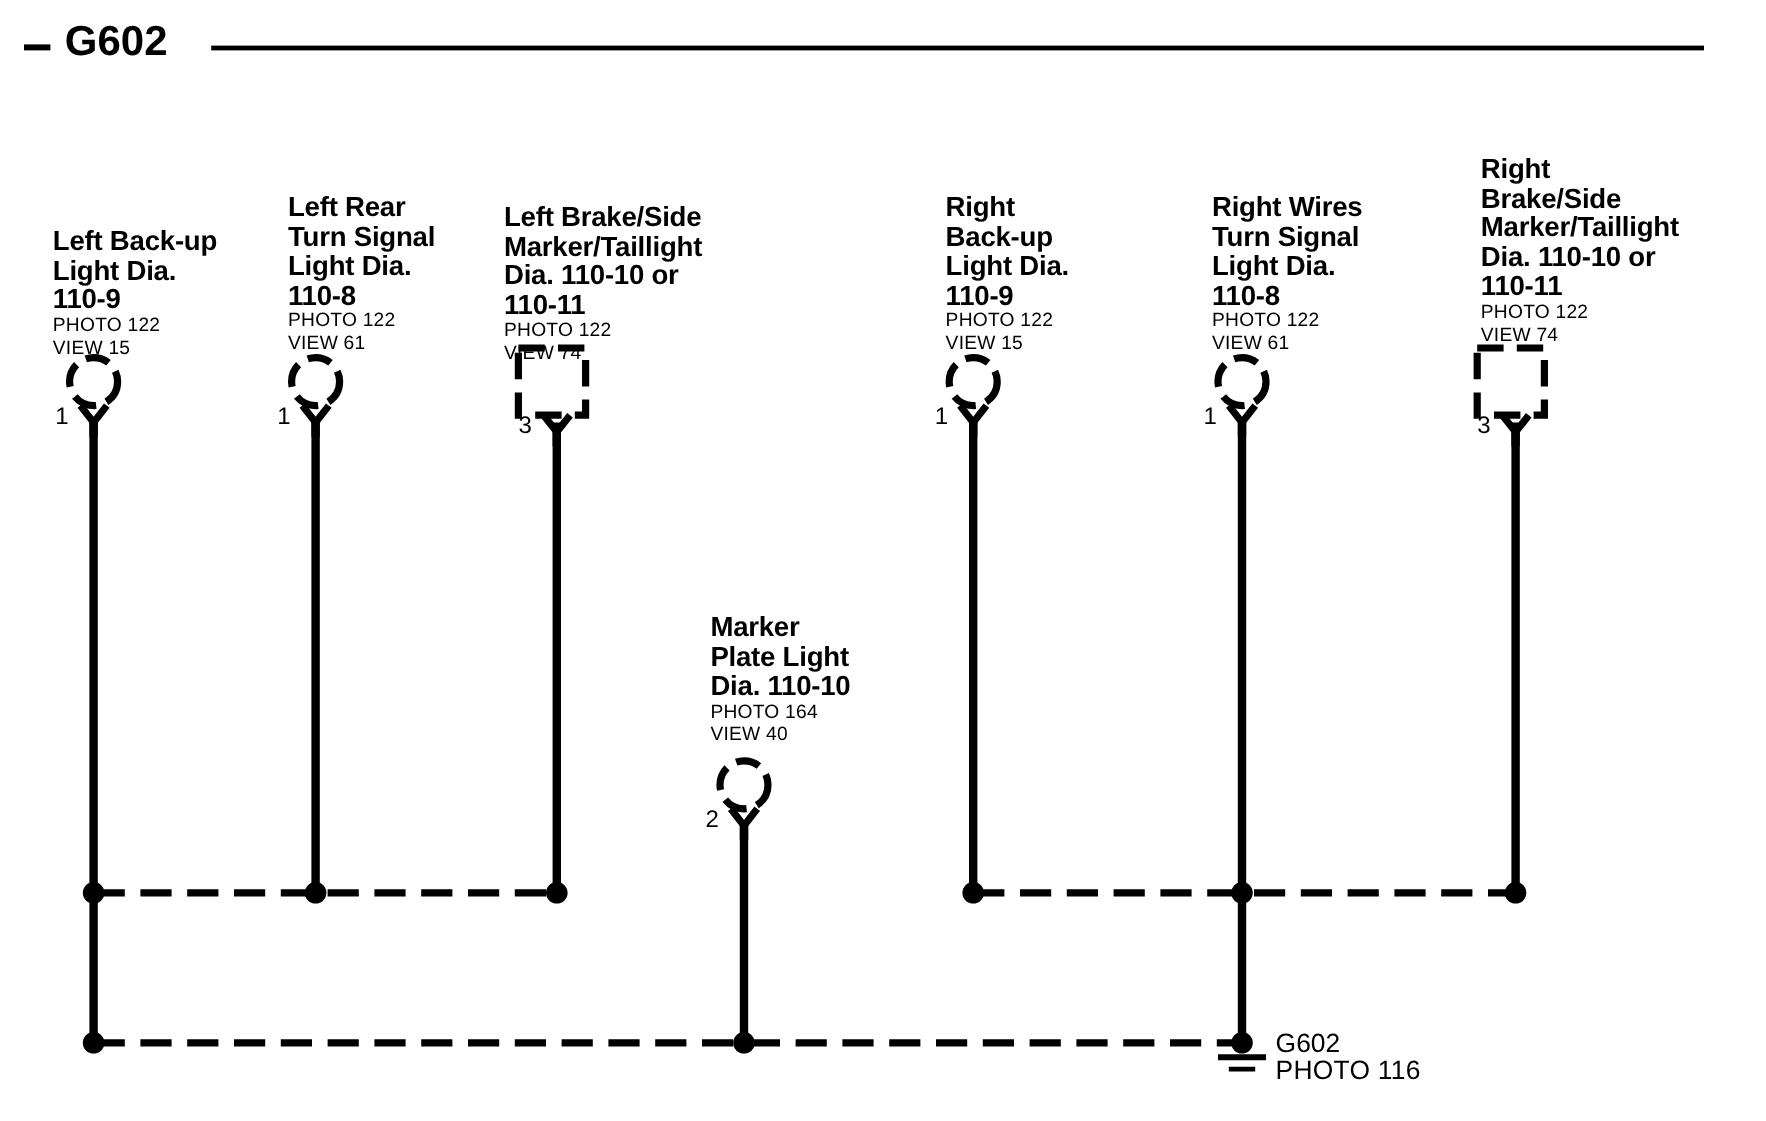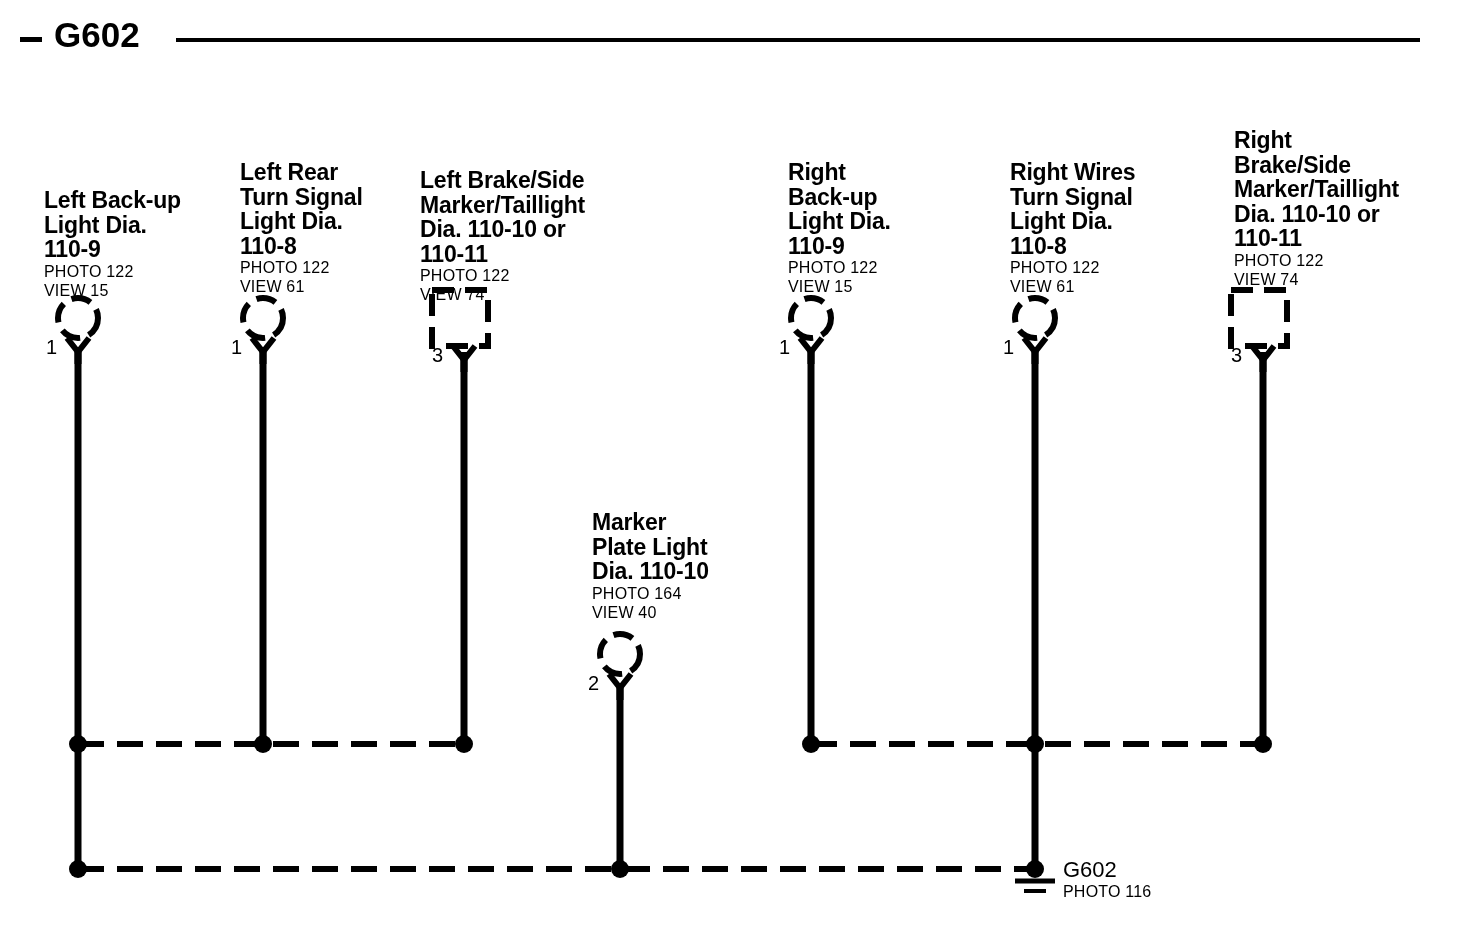--- a/index.html
+++ b/index.html
@@ -95,21 +95,21 @@
   
   .ground-label {
     position: absolute;
     white-space: nowrap;
   }
   .ground-label .g-name {
     font-size: 22px;
     line-height: 25px;
   }
   .ground-label .g-photo {
-    font-size: 16px;
+    font-size: 22px;
     line-height: 19px;
     letter-spacing: 0.2px;
   }
 
   
   .pin-num {
     position: absolute;
     font-size: 20px;
     line-height: 22px;
     white-space: nowrap;

